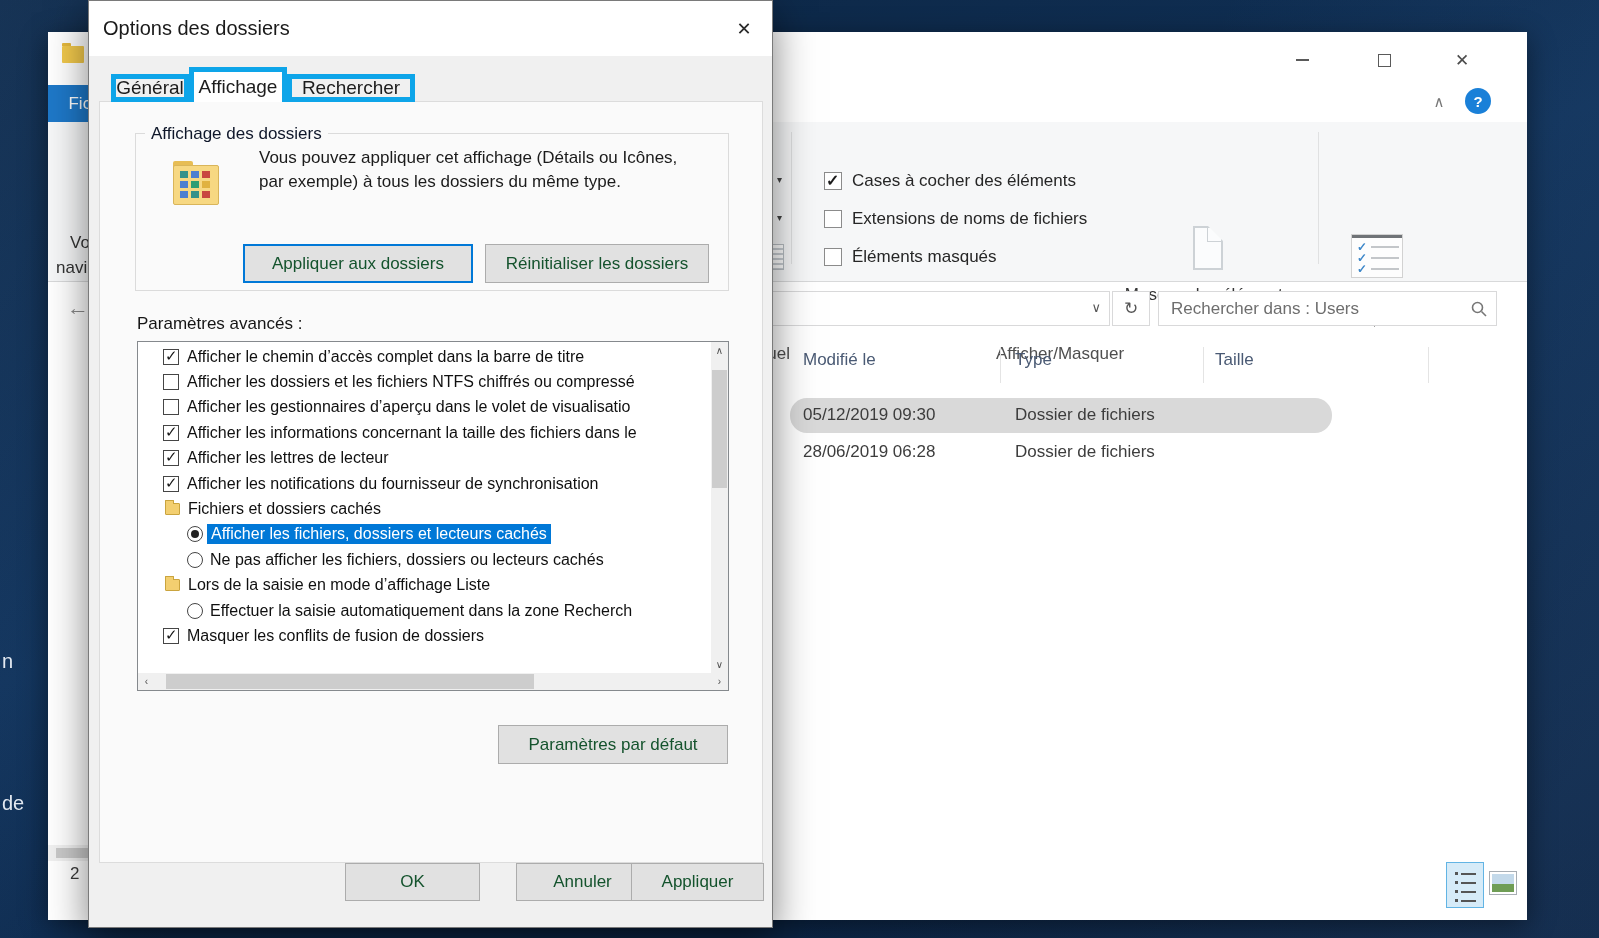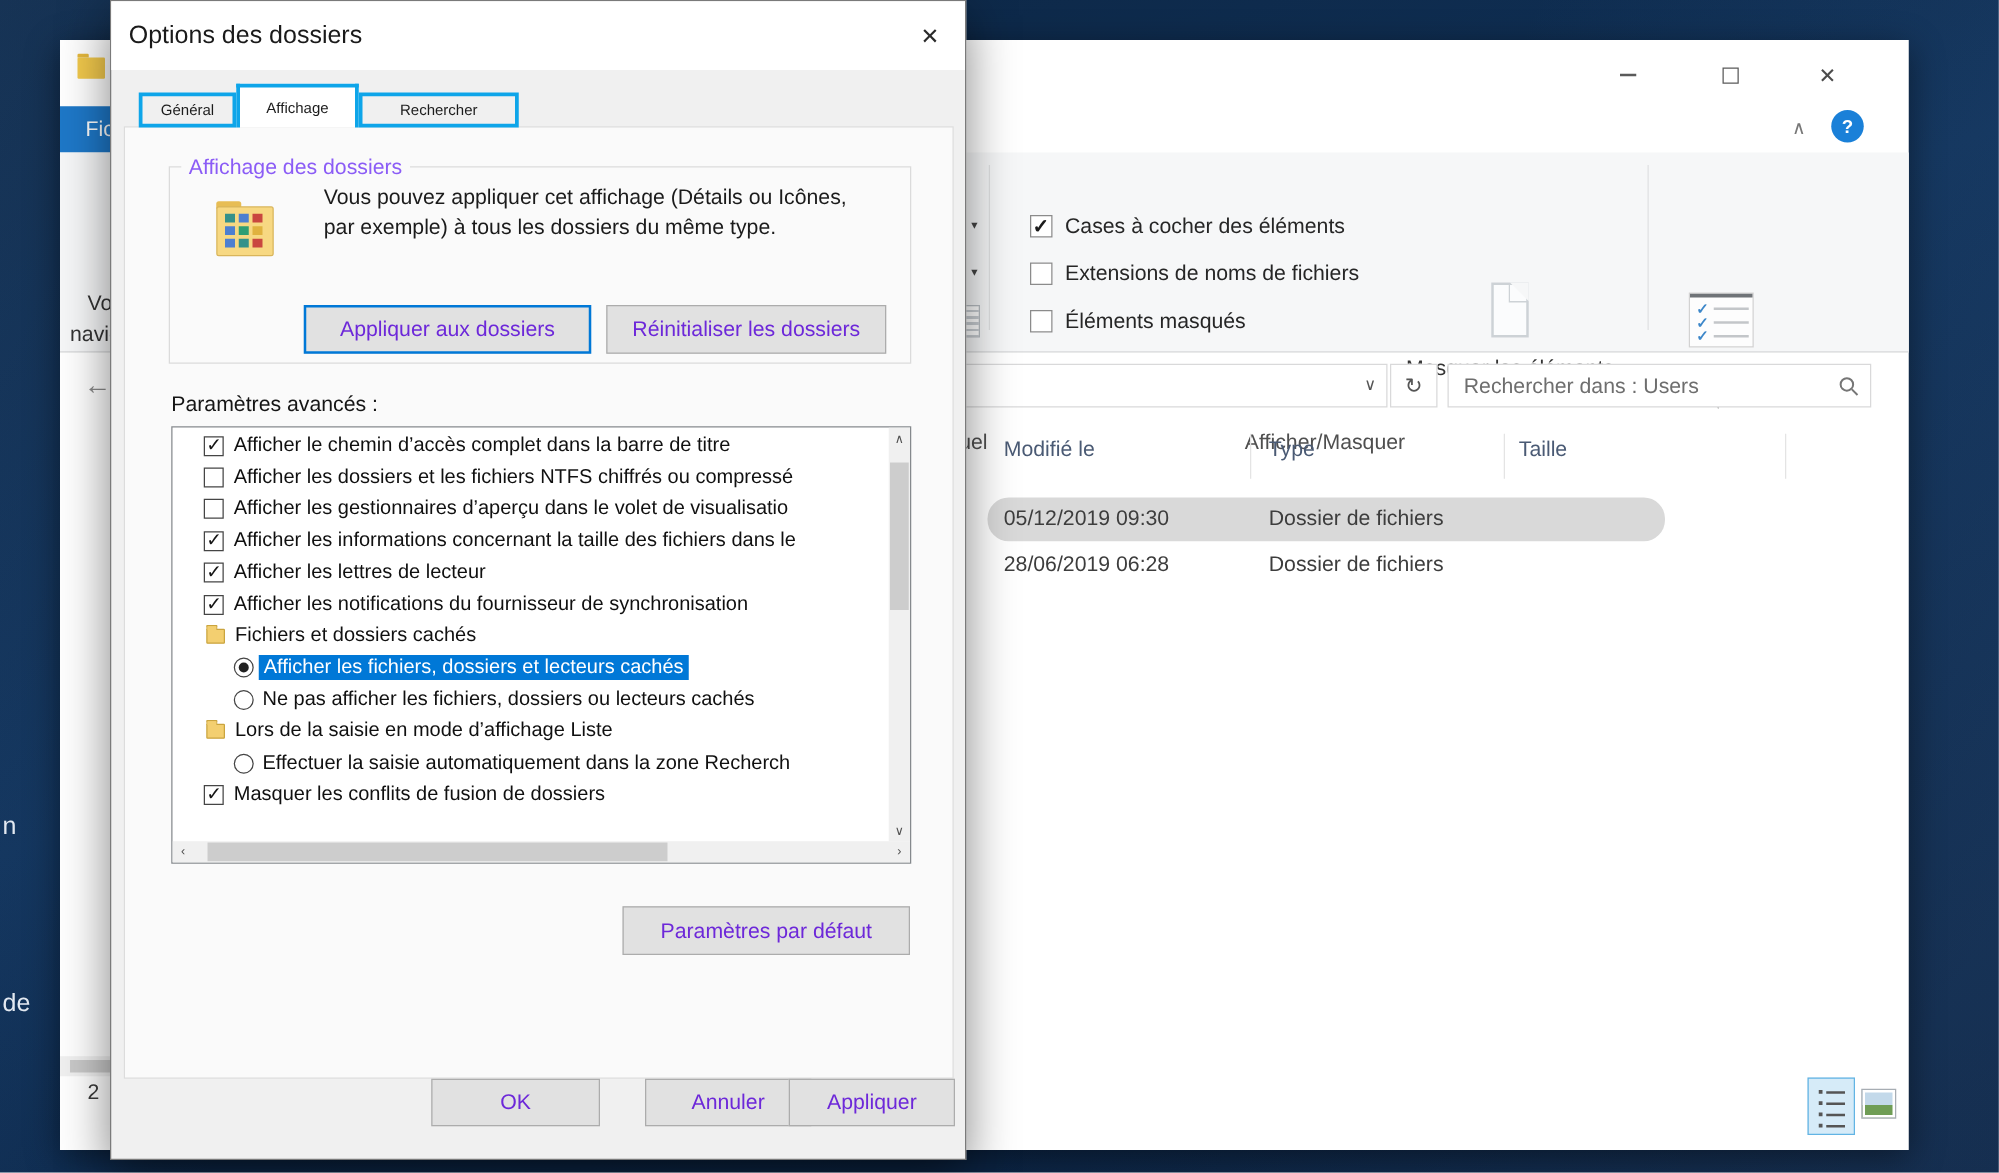--- a/index.html
+++ b/index.html
@@ -106,44 +106,44 @@
     background:linear-gradient(#c3d9ea 0 55%, #6f9d55 55% 100%); box-shadow:inset 0 0 0 2px #fff; }
 
   
   #dialog { left:88px; top:0; width:685px; height:928px; background:#f0f0f0;
     border:1px solid #7a7a7a; box-shadow:0 12px 38px rgba(0,0,0,.5); }
   .d-titlebar { left:0; top:0; width:683px; height:55px; background:#fff; }
   .d-title { left:14px; top:16px; font-size:20px; color:#1a1a1a; }
   .d-close { left:636px; top:12px; width:38px; height:32px; display:flex; align-items:center;
     justify-content:center; font-size:18px; color:#2b2b2b; }
 
-  .tab { height:28px; top:73px; background:#f0f0f0; border:3px solid #0ea5e9;
-    display:flex; align-items:center; justify-content:center; font-size:12px; color:#1c1c1c; z-index:3; }
+  .tab { height:28px; top:73px; background:#f0f0f0; border:5px solid #0ea5e9;
+    display:flex; align-items:center; justify-content:center; font-size:19px; color:#1c1c1c; z-index:3; }
   .tab.active { top:66px; height:35px; background:#fff; border-bottom:none; z-index:4; }
   .tab-general { left:22px; width:78px; }
   .tab-affichage { left:100px; width:98px; }
   .tab-rechercher { left:198px; width:128px; }
   .tab-page { left:10px; top:100px; width:664px; height:762px; background:#fafafa;
     border:1px solid #dcdcdc; z-index:2; }
 
   .groupbox { left:46px; top:132px; width:594px; height:158px; border:1px solid #dbdbdb; z-index:5; }
   .gb-legend { left:56px; top:123px; background:#fafafa; padding:0 6px; font-size:17px;
-    color:#8b5cf6; z-index:6; }
+    color:#0f172a; z-index:6; }
 
   .folder-big { left:84px; top:160px; width:50px; height:46px; z-index:6; }
   .folder-big .tab2 { position:absolute; left:0; top:0; width:20px; height:6px;
     background:#e7bd54; border-radius:2px 2px 0 0; }
   .folder-big .bodyy { position:absolute; left:0; top:4px; width:46px; height:40px;
     background:#f7d882; border:1px solid #d9b55a; border-radius:2px; }
   .tile { position:absolute; width:8px; height:7px; }
 
   .d-desc { font-size:17px; color:#1b1b1b; white-space:nowrap; z-index:6; }
 
   .btn { background:#e1e1e1; border:1px solid #acacac; display:flex; align-items:center;
-    justify-content:center; font-size:17px; color:#6d28d9; z-index:6; }
+    justify-content:center; font-size:17px; color:#14532d; z-index:6; }
   .btn.focused { border:2px solid #0078d7; }
   .btn-apply-folders { left:154px; top:243px; width:230px; height:39px; }
   .btn-reset-folders { left:396px; top:243px; width:224px; height:39px; }
   .btn-default { left:409px; top:724px; width:230px; height:39px; }
   .btn-ok { left:256px; top:862px; width:135px; height:38px; z-index:7; }
   .btn-cancel { left:399px; top:862px; width:133px; height:38px; z-index:7;margin-left:28px; }
   .btn-apply { left:542px; top:862px; width:133px; height:38px; z-index:7; }
 
   .adv-label { left:48px; top:313px; font-size:17px; color:#151515; z-index:6; }
   .listbox { left:48px; top:340px; width:592px; height:350px; background:#fff;

